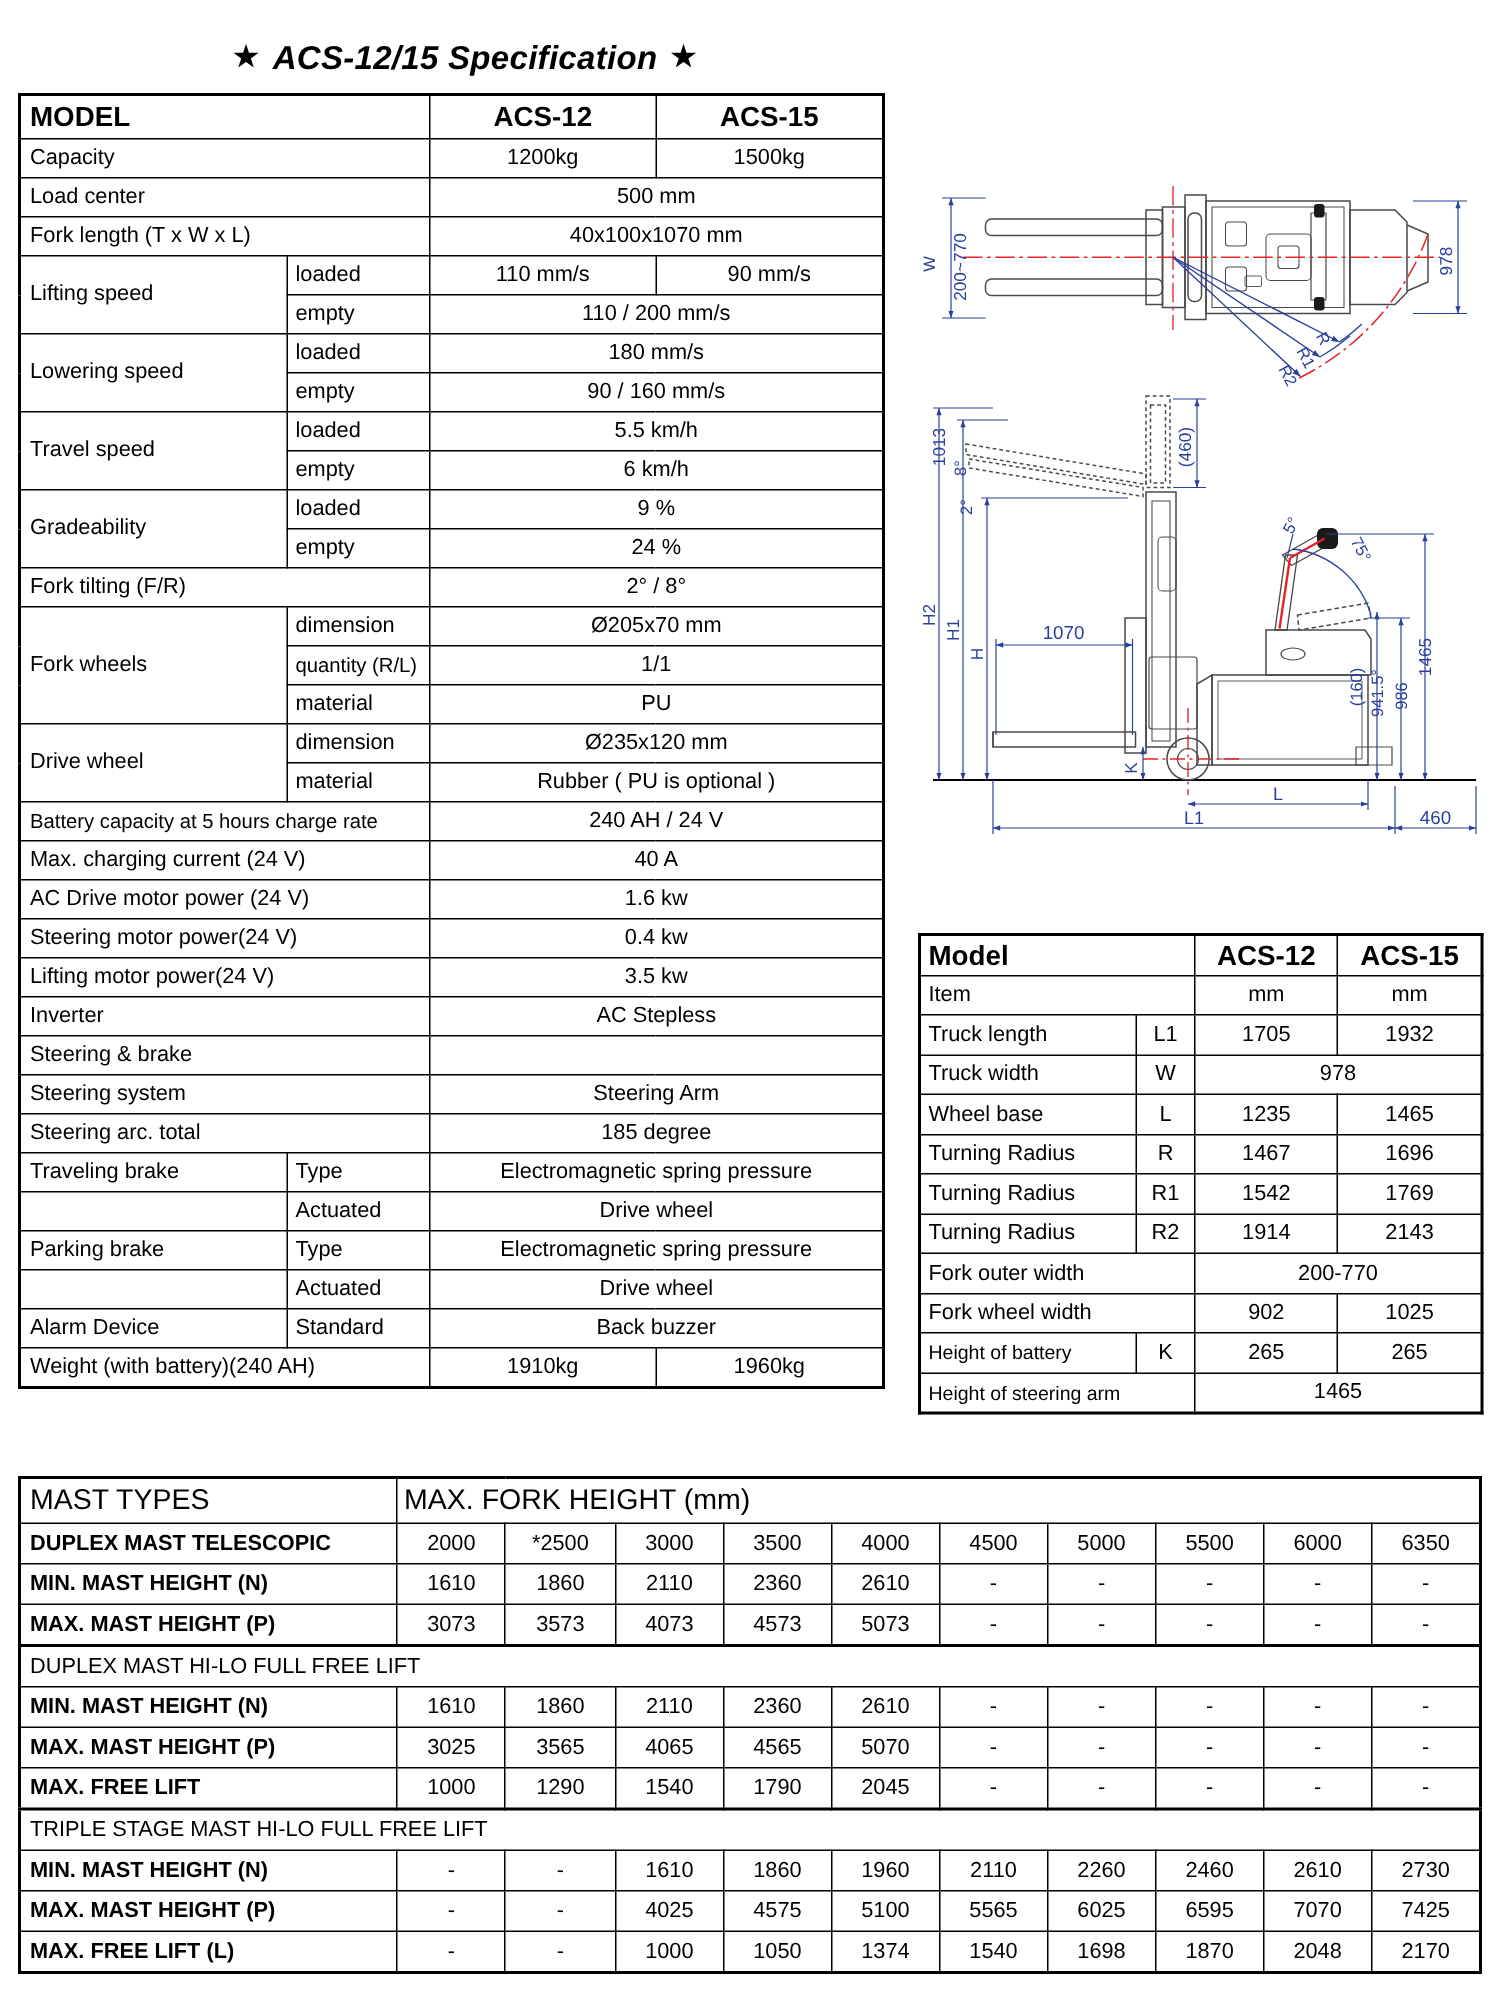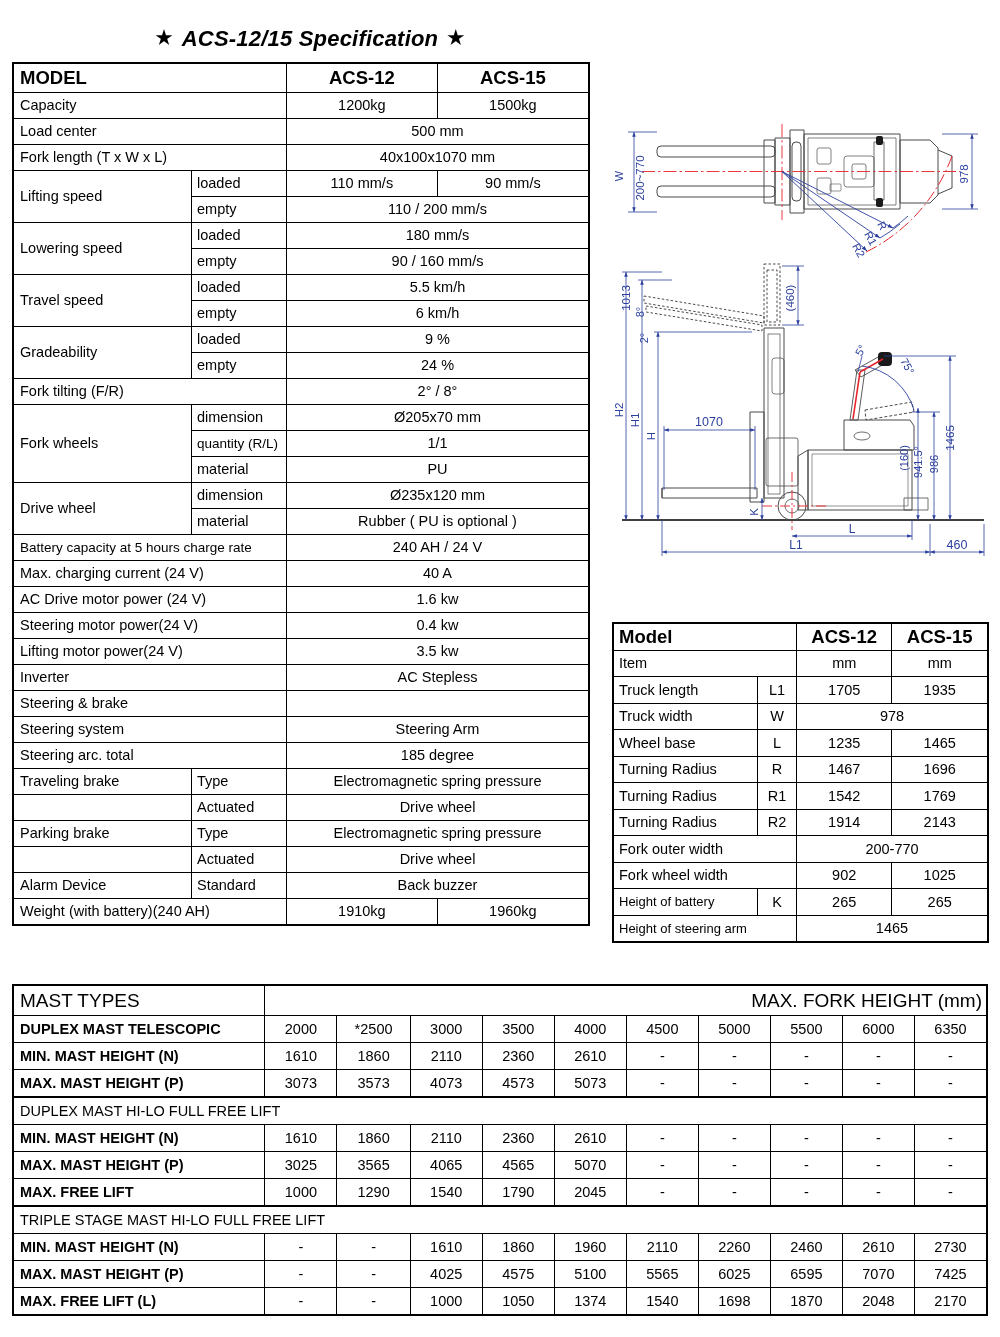--- a/index.html
+++ b/index.html
@@ -24,21 +24,21 @@
   table{border-collapse:collapse;}
   td,th{
     border:1px solid #000;
     padding:0 4px;
     font-size:14.5px;
     line-height:1;
     font-weight:normal;
     vertical-align:middle;
     white-space:nowrap;
   }
-  .ctr{text-align:right;}
+  .ctr{text-align:left;}
   .bold{font-weight:bold;}
 
   
   #spec-table{
     position:absolute;left:12px;top:62px;width:578px;
     border:2px solid #000;
   }
   #spec-table td{height:25px;}
   #spec-table td.c1{width:167px;text-align:left;padding-left:6px;}
   #spec-table td.c2{width:85px;text-align:left;padding-left:5px;}
@@ -245,21 +245,21 @@
         </tr>
         <tr>
           <td class="d1" colspan="2">Item</td>
           <td class="d3">mm</td>
           <td class="d4">mm</td>
         </tr>
         <tr>
           <td class="d1">Truck length</td>
           <td class="d2">L1</td>
           <td class="d3">1705</td>
-          <td class="d4">1935</td>
+          <td class="d4">1932</td>
         </tr>
         <tr>
           <td class="d1">Truck width</td>
           <td class="d2">W</td>
           <td class="d3" colspan="2">978</td>
         </tr>
         <tr>
           <td class="d1">Wheel base</td>
           <td class="d2">L</td>
           <td class="d3">1235</td>

